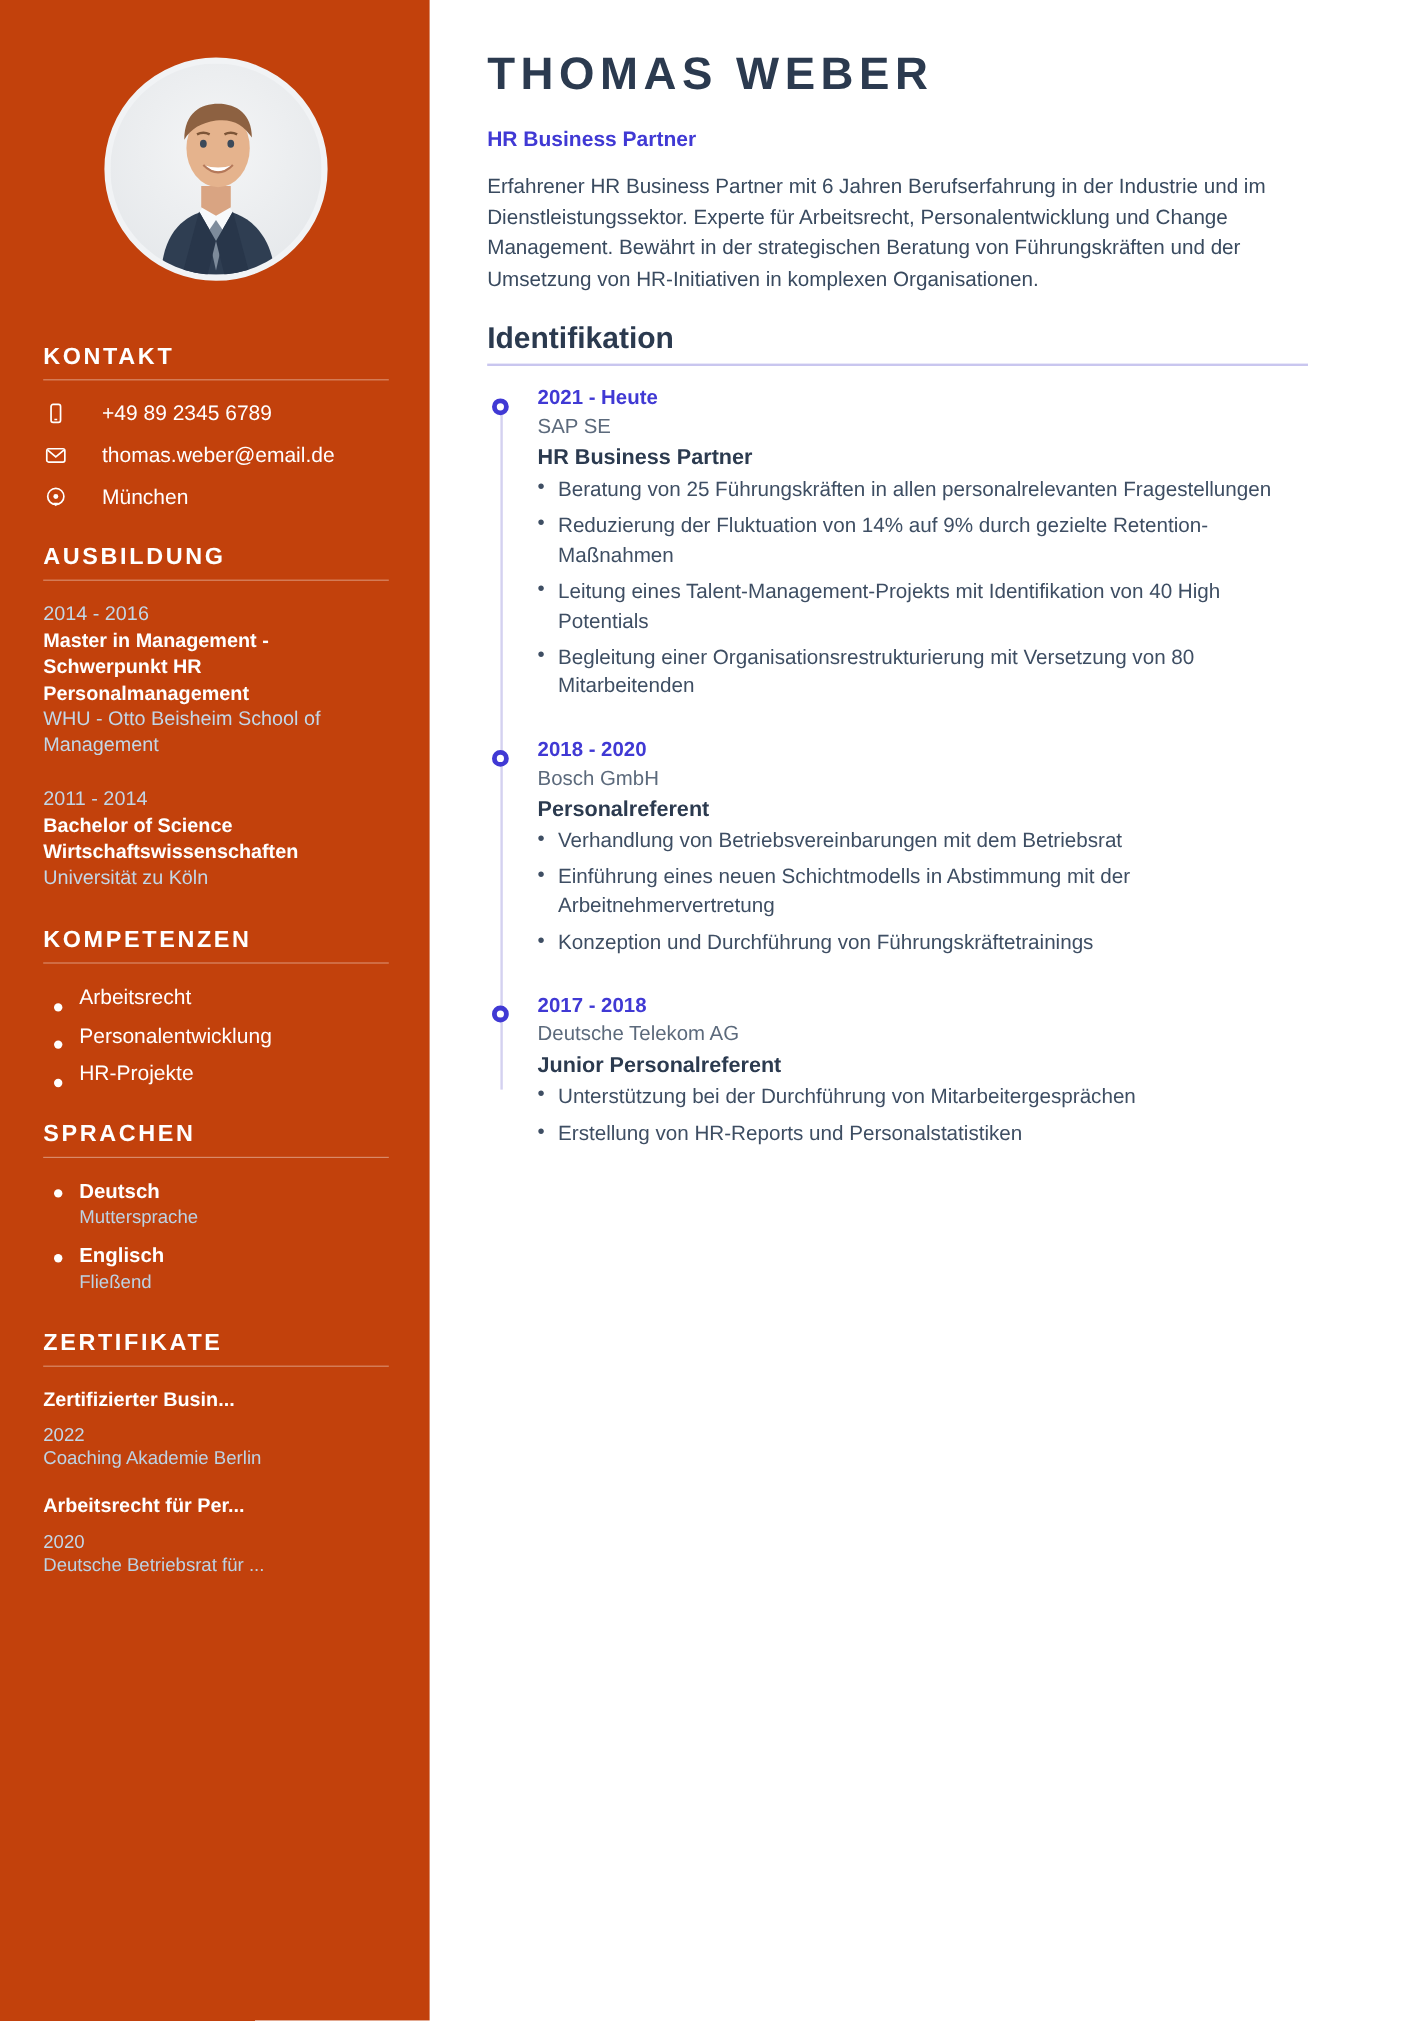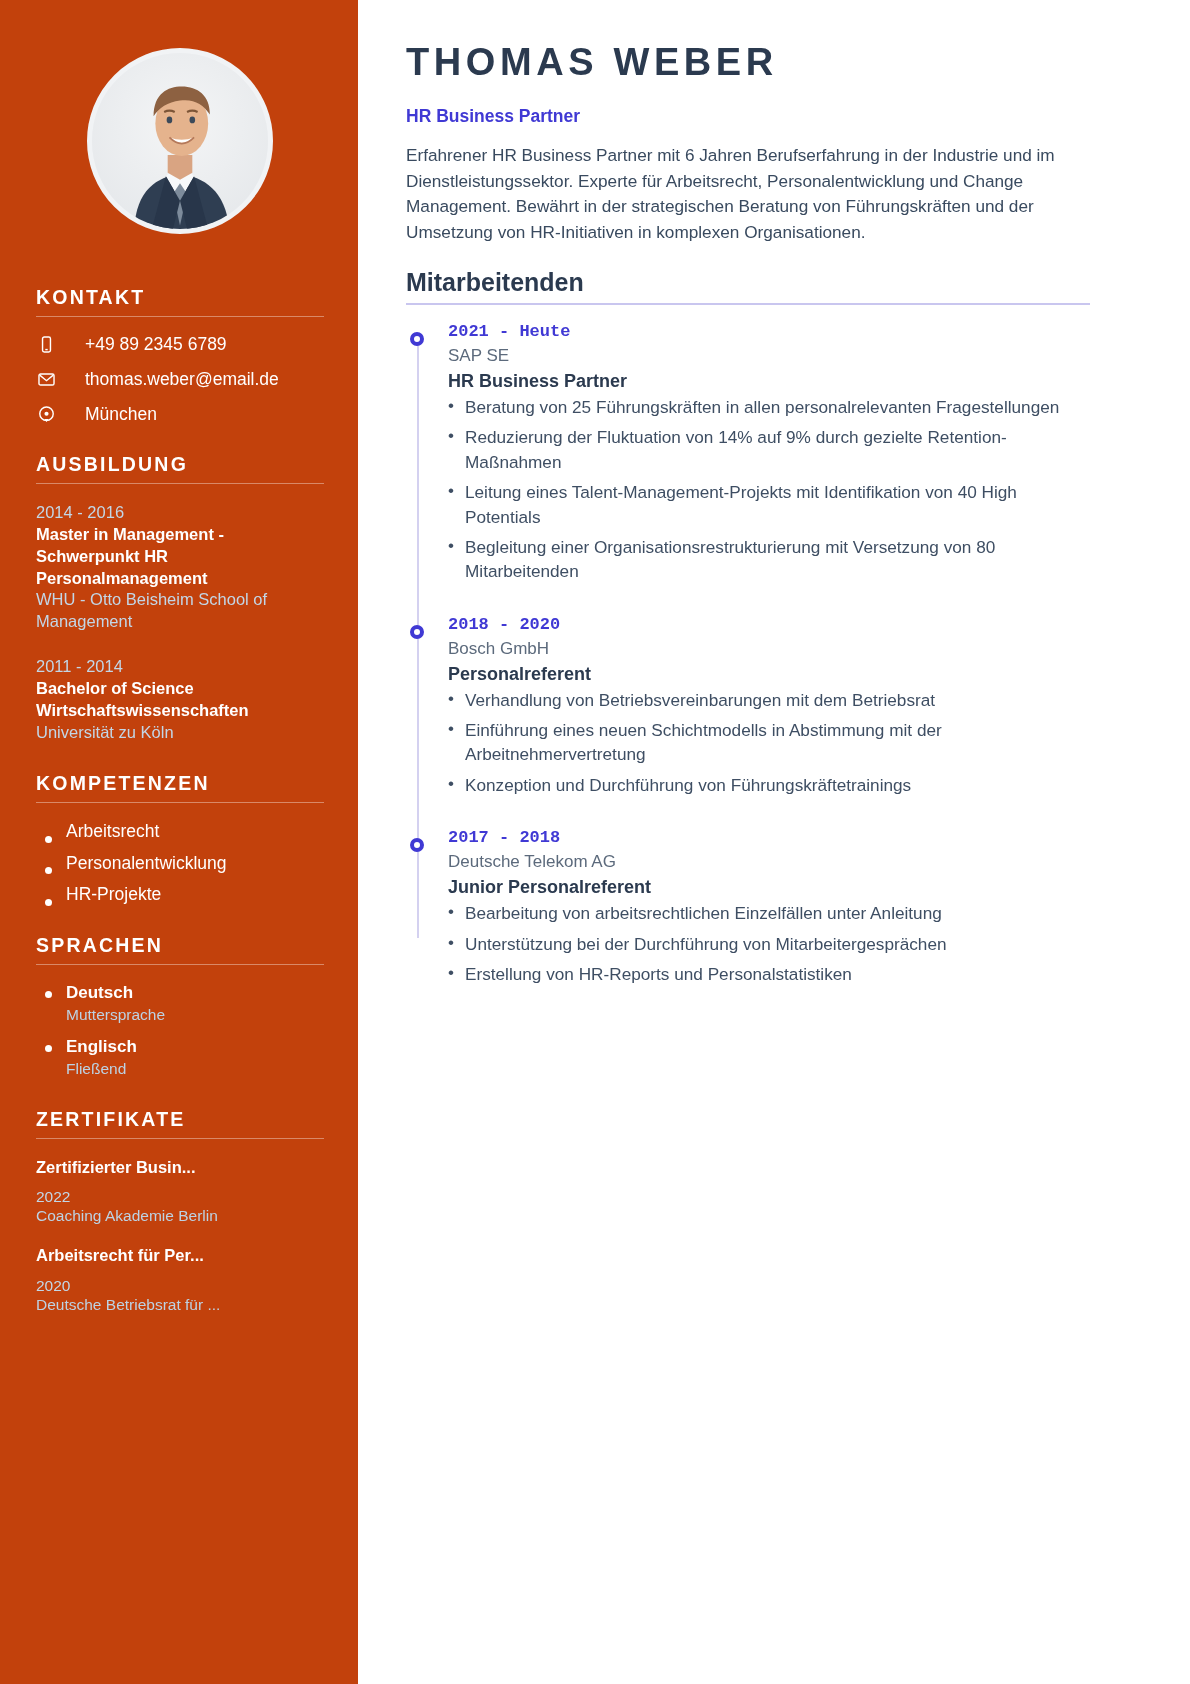--- a/index.html
+++ b/index.html
@@ -209,21 +209,20 @@
     width: 14px; height: 14px;
     border-radius: 50%;
     background: #ffffff;
     border: 4px solid #4039d4;
   }
   .job-date {
     font-size: 17px;
     font-weight: bold;
     color: #4039d4;
     line-height: 1.35;
-    font-family: Liberation Mono, monospace;
   }
   .job-company {
     font-size: 17px;
     color: #5c6a7c;
     line-height: 1.4;
   }
   .job-title {
     font-size: 18px;
     font-weight: bold;
     color: #2b3a4f;
@@ -407,21 +406,21 @@
     </section>
 
   </aside>
 
   <main class="main">
 
     <h1 class="name">THOMAS WEBER</h1>
     <div class="role">HR Business Partner</div>
     <p class="summary">Erfahrener HR Business Partner mit 6 Jahren Berufserfahrung in der Industrie und im Dienstleistungssektor. Experte für Arbeitsrecht, Personalentwicklung und Change Management. Bewährt in der strategischen Beratung von Führungskräften und der Umsetzung von HR-Initiativen in komplexen Organisationen.</p>
 
-    <h2 class="sec-h">Mitarbeitenden</h2>
+    <h2 class="sec-h">Identifikation</h2>
     <div class="sec-rule"></div>
 
     <div class="timeline">
       <div class="tl-line"></div>
 
       <div class="job">
         <span class="job-marker"></span>
         <div class="job-date">2021 - Heute</div>
         <div class="job-company">SAP SE</div>
         <div class="job-title">HR Business Partner</div>
@@ -444,21 +443,20 @@
           <li>Konzeption und Durchführung von Führungskräftetrainings</li>
         </ul>
       </div>
 
       <div class="job">
         <span class="job-marker"></span>
         <div class="job-date">2017 - 2018</div>
         <div class="job-company">Deutsche Telekom AG</div>
         <div class="job-title">Junior Personalreferent</div>
         <ul class="job-bullets">
-          <li>Bearbeitung von arbeitsrechtlichen Einzelfällen unter Anleitung</li>
           <li>Unterstützung bei der Durchführung von Mitarbeitergesprächen</li>
           <li>Erstellung von HR-Reports und Personalstatistiken</li>
         </ul>
       </div>
 
     </div>
   </main>
 </div>
 
 </body></html>

